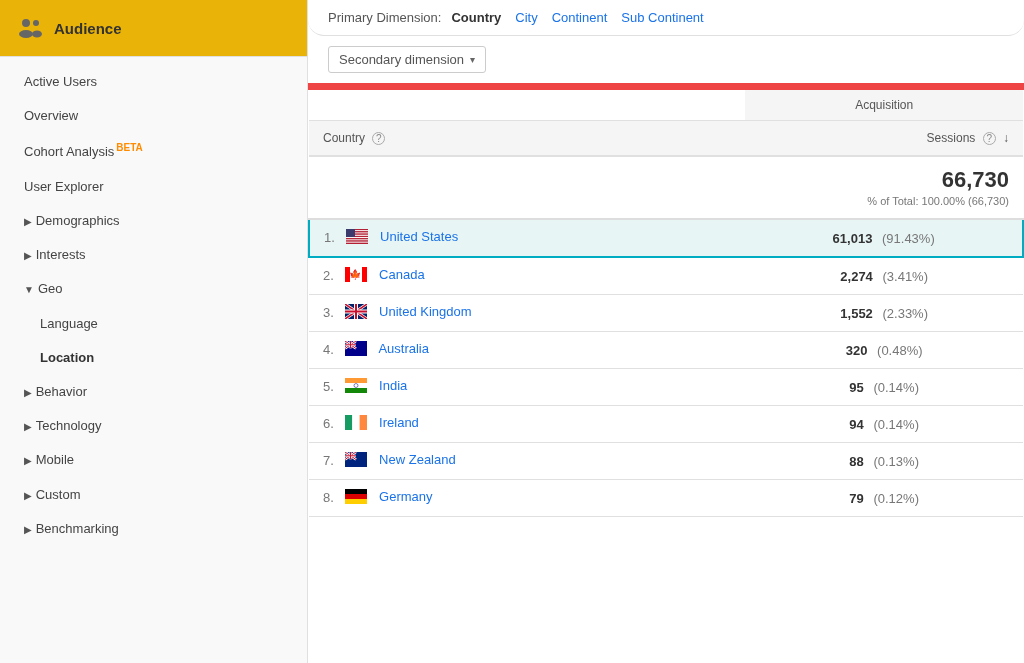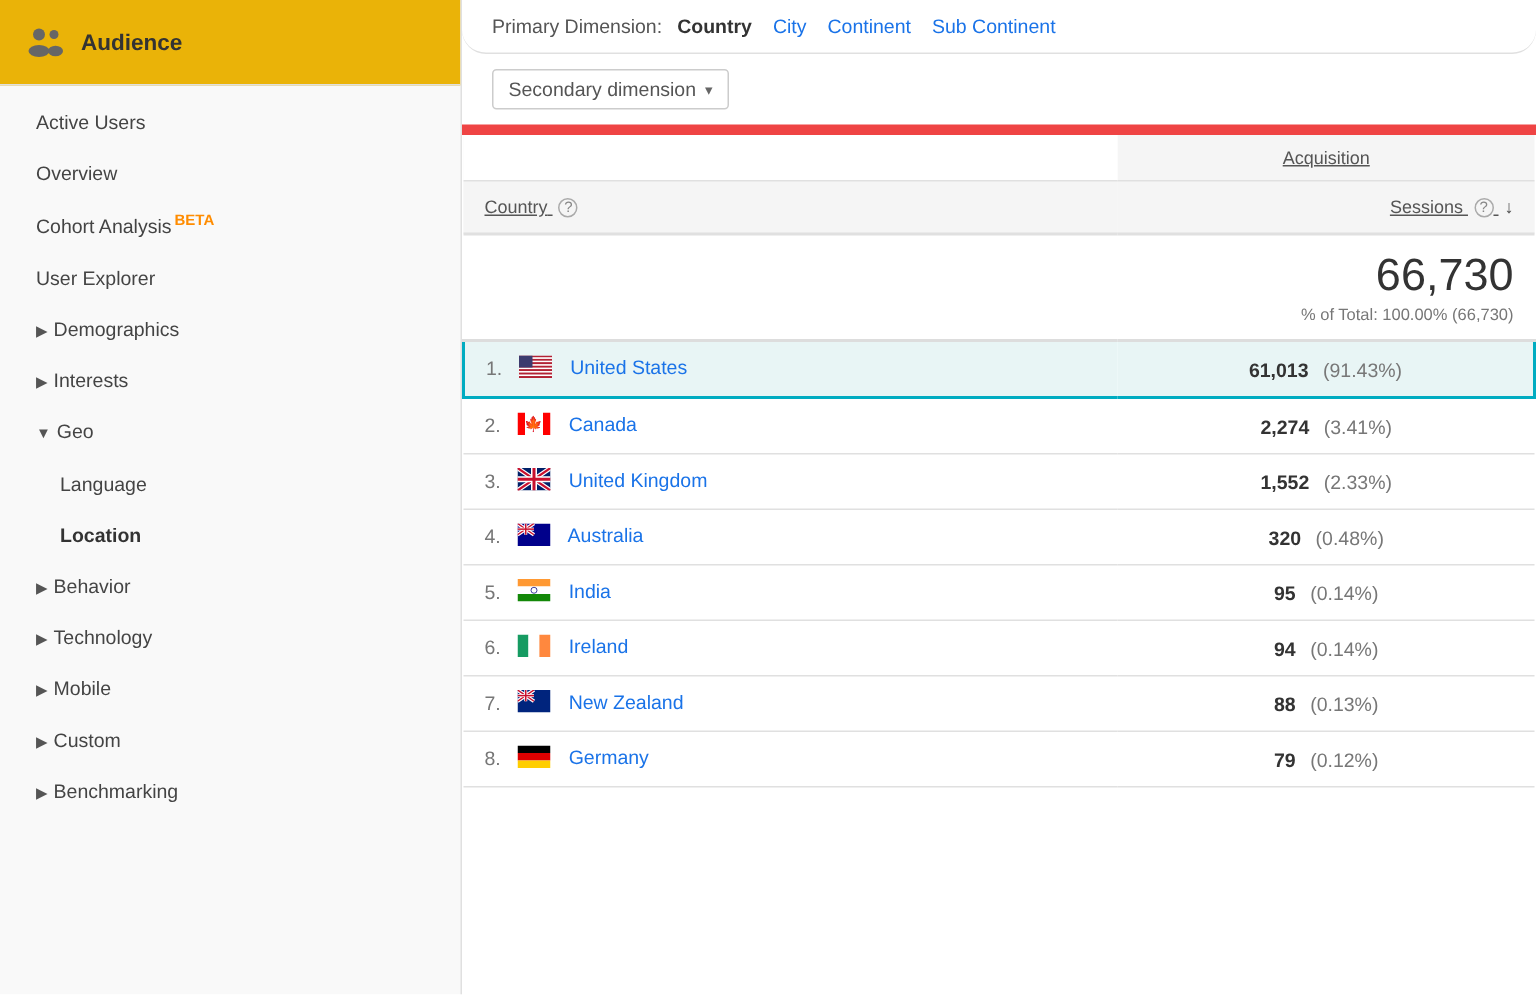--- a/index.html
+++ b/index.html
@@ -130,21 +130,20 @@
     thead tr {
       background: #f5f5f5;
     }
     th {
       padding: 10px 14px;
       font-size: 12px;
       font-weight: normal;
       color: #555;
       border-bottom: 2px solid #e0e0e0;
       text-align: left;
-      text-decoration: underline;
     }
     .acq-group {
       text-align: center;
       border-bottom: 1px solid #e0e0e0;
       padding: 8px 14px;
       font-size: 12px;
       color: #555;
     }
     .th-country {
       width: 55%;
@@ -177,22 +176,22 @@
       cursor: pointer;
     }
     
     .total-row td {
       text-align: right;
       padding: 10px 14px;
       border-bottom: 2px solid #ddd;
       background: #fff;
     }
     .total-sessions {
-      font-size: 30px;
-      font-weight: 400;
+      font-size: 22px;
+      font-weight: 700;
       color: #333;
       display: block;
     }
     .total-pct {
       font-size: 11px;
       color: #777;
     }
     
     tbody tr.data-row {
       border-bottom: 1px solid #e0e0e0;

